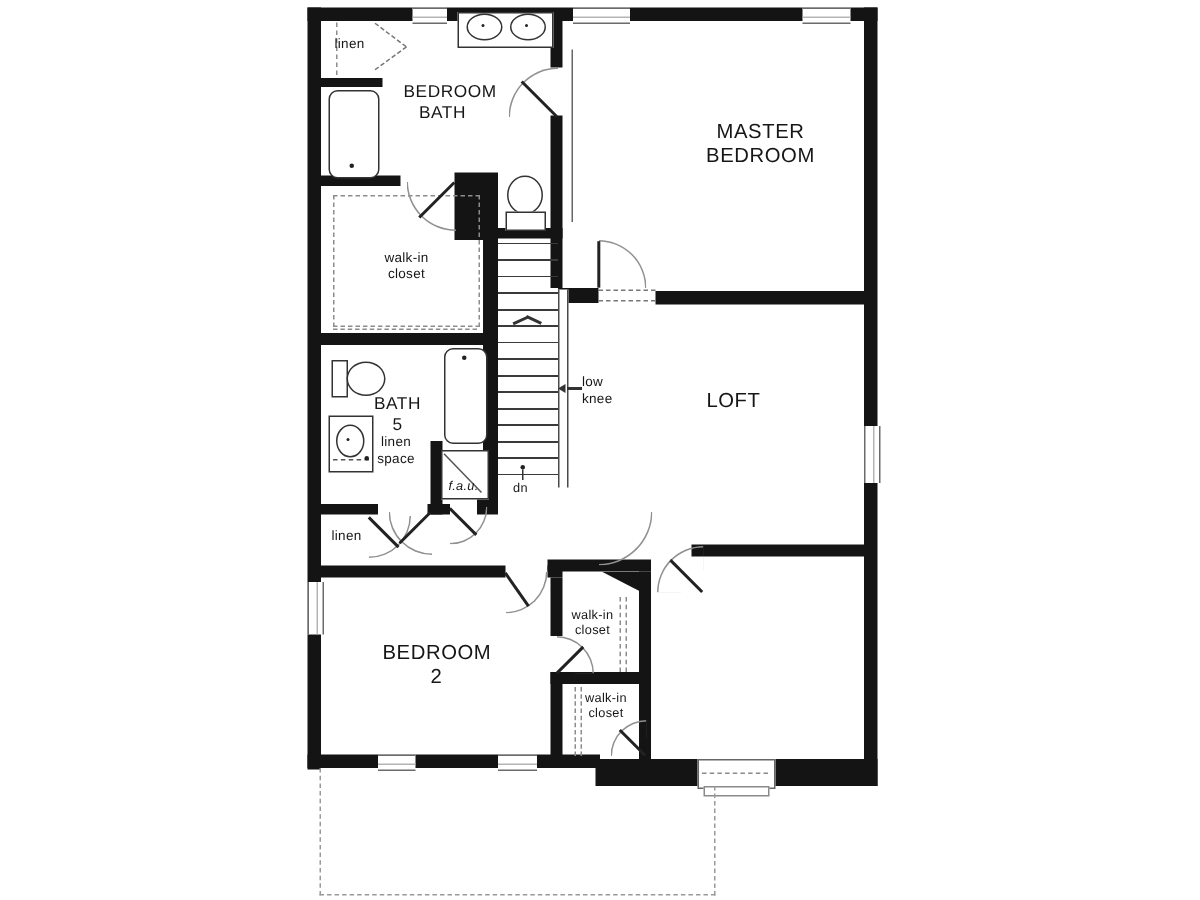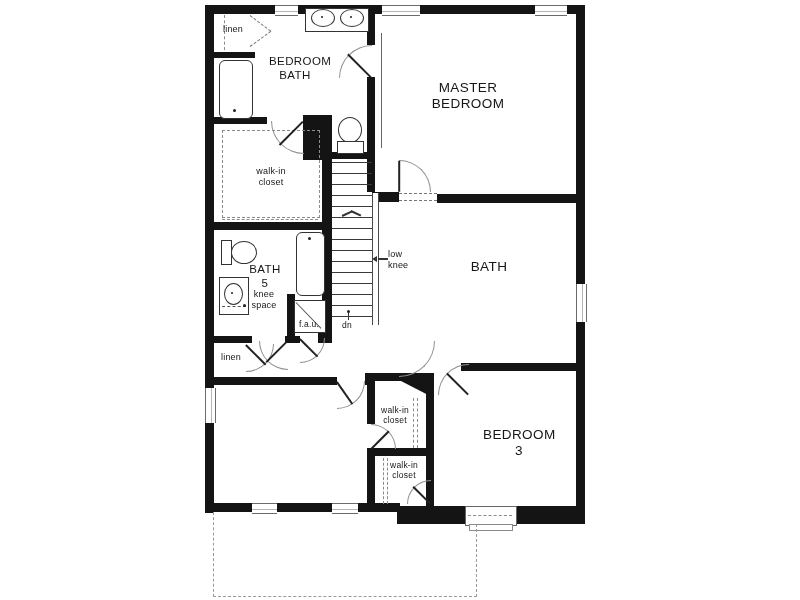--- a/index.html
+++ b/index.html
@@ -157,26 +157,26 @@
   <div class="leaf" style="left:371px;top:448px;width:25px;transform:rotate(-45deg);"></div>
 
   <div class="arc tl" style="left:407px;top:480px;width:23px;height:23px;"></div>
   <div class="leaf" style="left:430px;top:503px;width:24px;transform:rotate(-135deg);"></div>
 
   <div class="dh" style="left:222px;top:306px;width:24px;border-color:#555;"></div>
   <div class="dot" style="left:243px;top:304px;width:3px;height:3px;"></div>
 
   <div class="lbl s9" style="left:233px;top:29px;">linen</div>
   <div class="lbl s11" style="left:295px;top:69px;width:52px;">BEDROOM BATH</div>
-  <div class="lbl s13" style="left:468px;top:96px;width:80px;">MASTER BEDROOM</div>
+  <div class="lbl s13" style="left:507px;top:96px;width:80px;">MASTER BEDROOM</div>
   <div class="lbl s9" style="left:271px;top:177px;width:34px;">walk-in closet</div>
   <div class="lbl s11" style="left:265px;top:277px;width:35px;">BATH 5</div>
-  <div class="lbl s9" style="left:264px;top:300px;width:30px;">knee space</div>
-  <div class="lbl s85" style="left:309px;top:324px;">f.a.u.</div>
+  <div class="lbl s9" style="left:264px;top:300px;width:30px;">linen space</div>
+  <div class="lbl s85" style="left:309px;top:324px;font-style:italic;">f.a.u.</div>
   <div class="lbl s85" style="left:347px;top:325px;">dn</div>
   <div class="lbl s9" style="left:388px;top:260px;width:22px;text-align:left;transform:translate(0,-50%);">low knee</div>
-  <div class="lbl s13" style="left:489px;top:267px;width:50px;">BATH</div>
+  <div class="lbl s13" style="left:489px;top:267px;width:50px;">LOFT</div>
   <div class="lbl s9" style="left:231px;top:357px;">linen</div>
-  <div class="lbl s13" style="left:519px;top:443px;width:72px;">BEDROOM 3</div>
+  <div class="lbl s13" style="left:291px;top:443px;width:72px;">BEDROOM 2</div>
   <div class="lbl s85" style="left:395px;top:415px;width:34px;">walk-in closet</div>
   <div class="lbl s85" style="left:404px;top:470px;width:34px;">walk-in closet</div>
 
 </div>
 
 </body></html>

